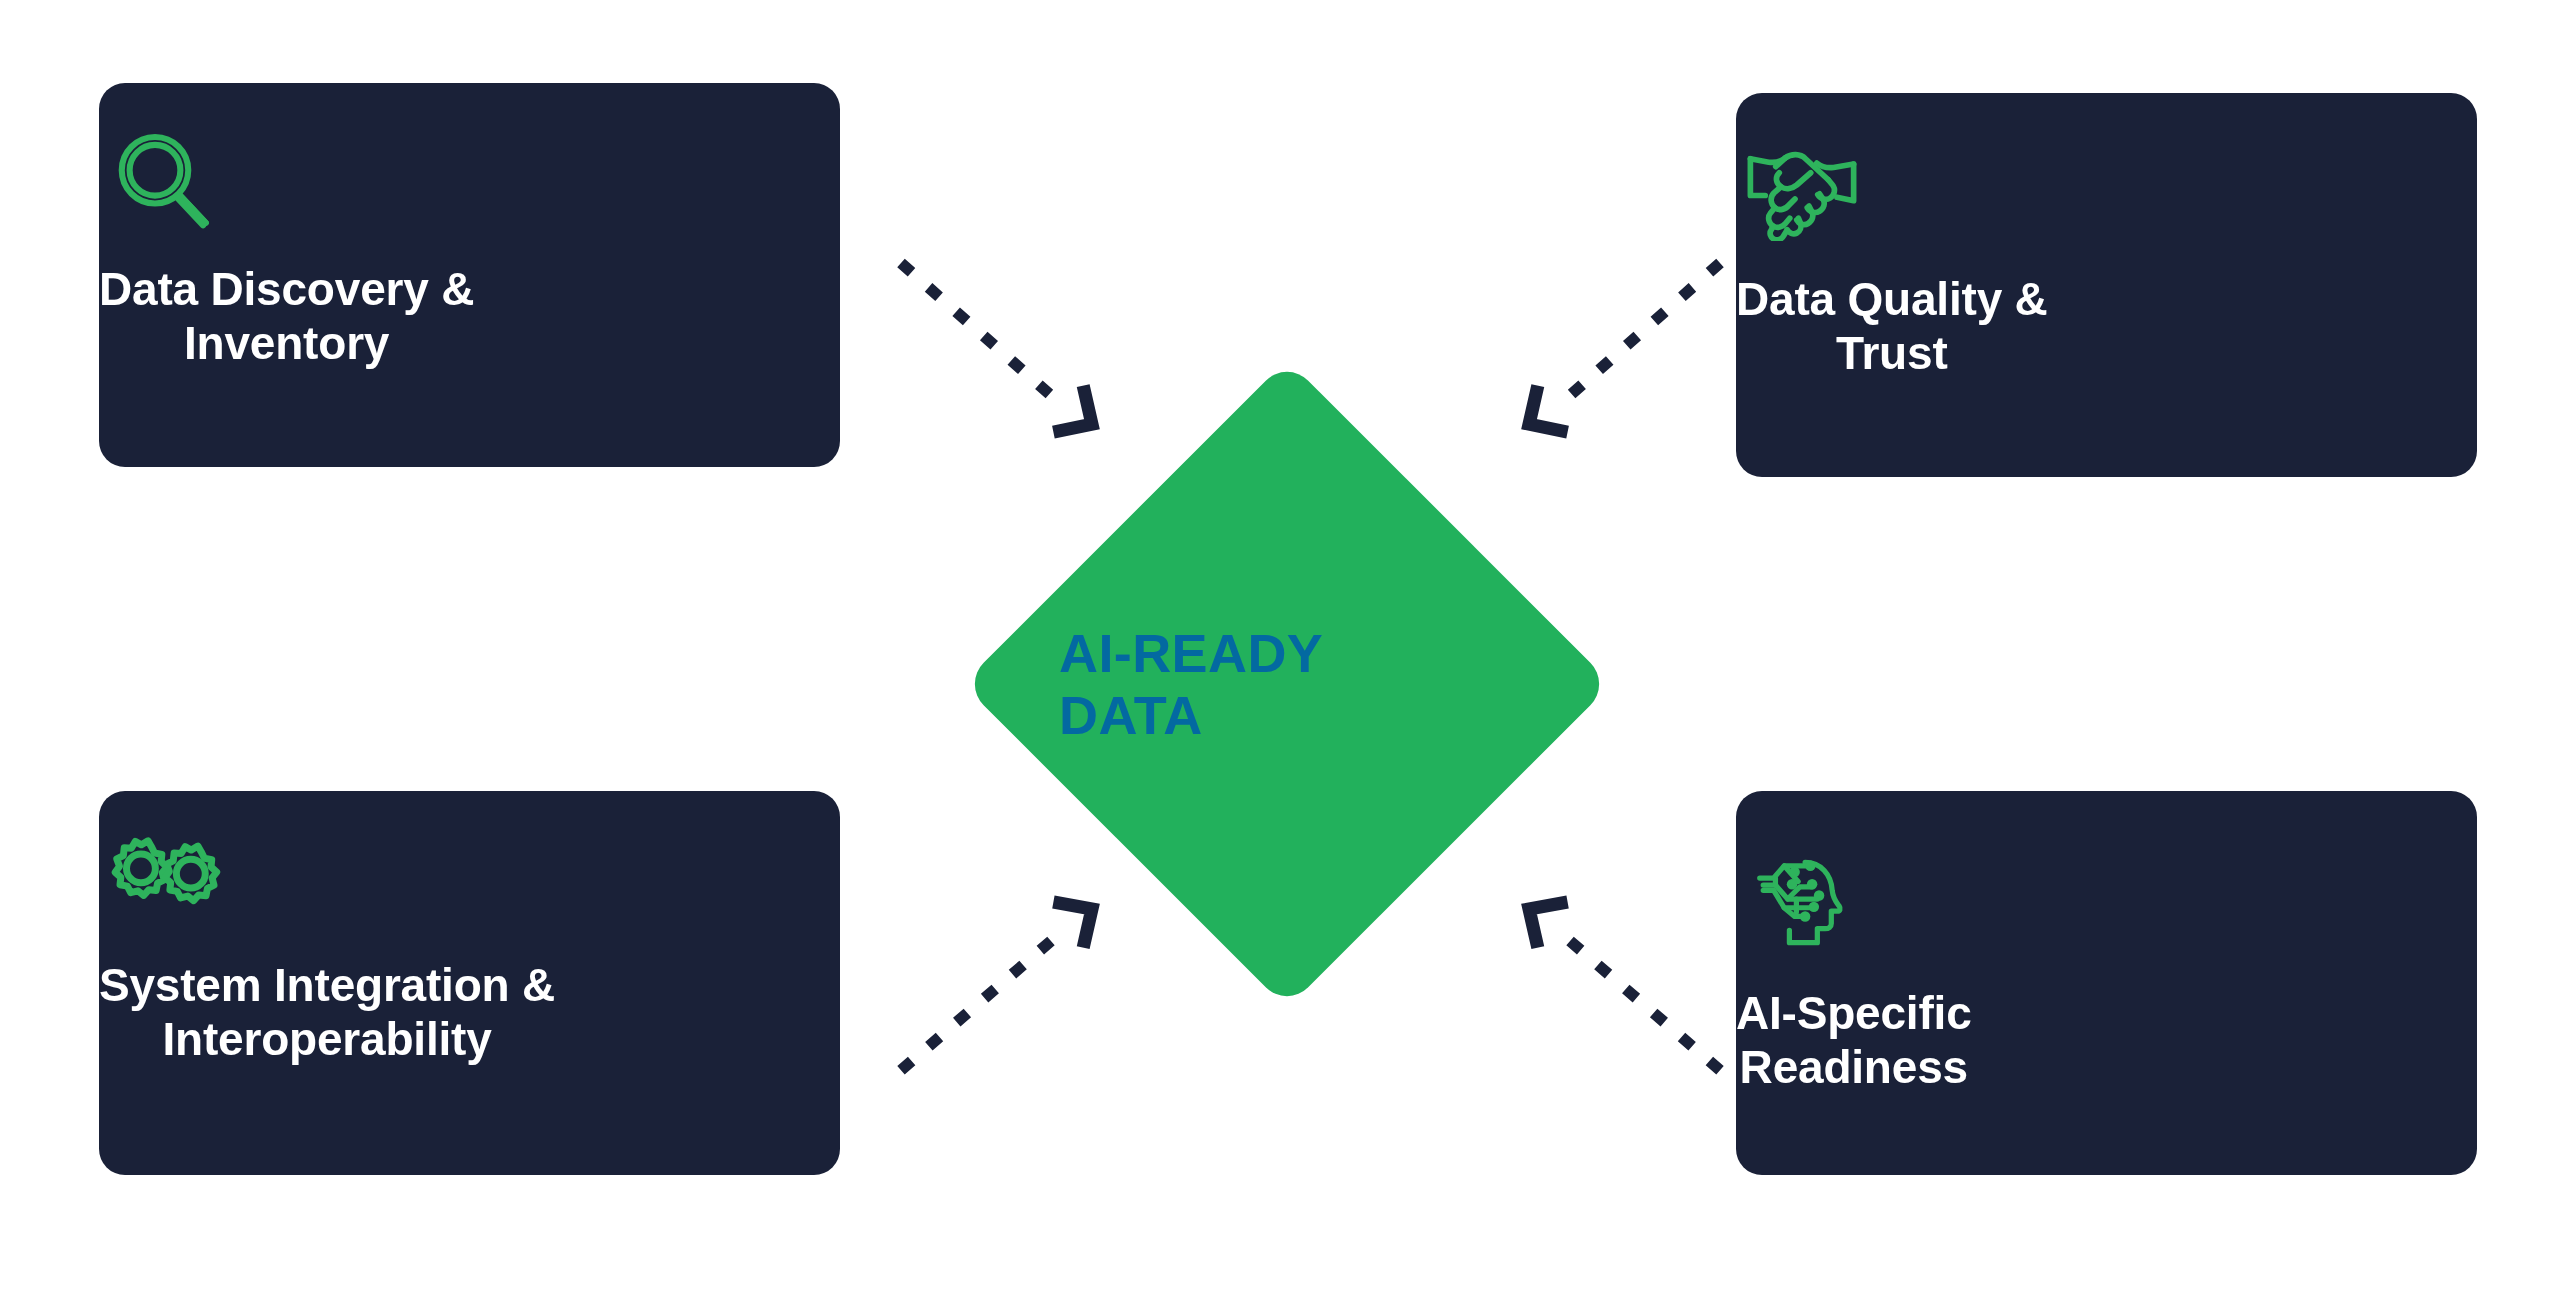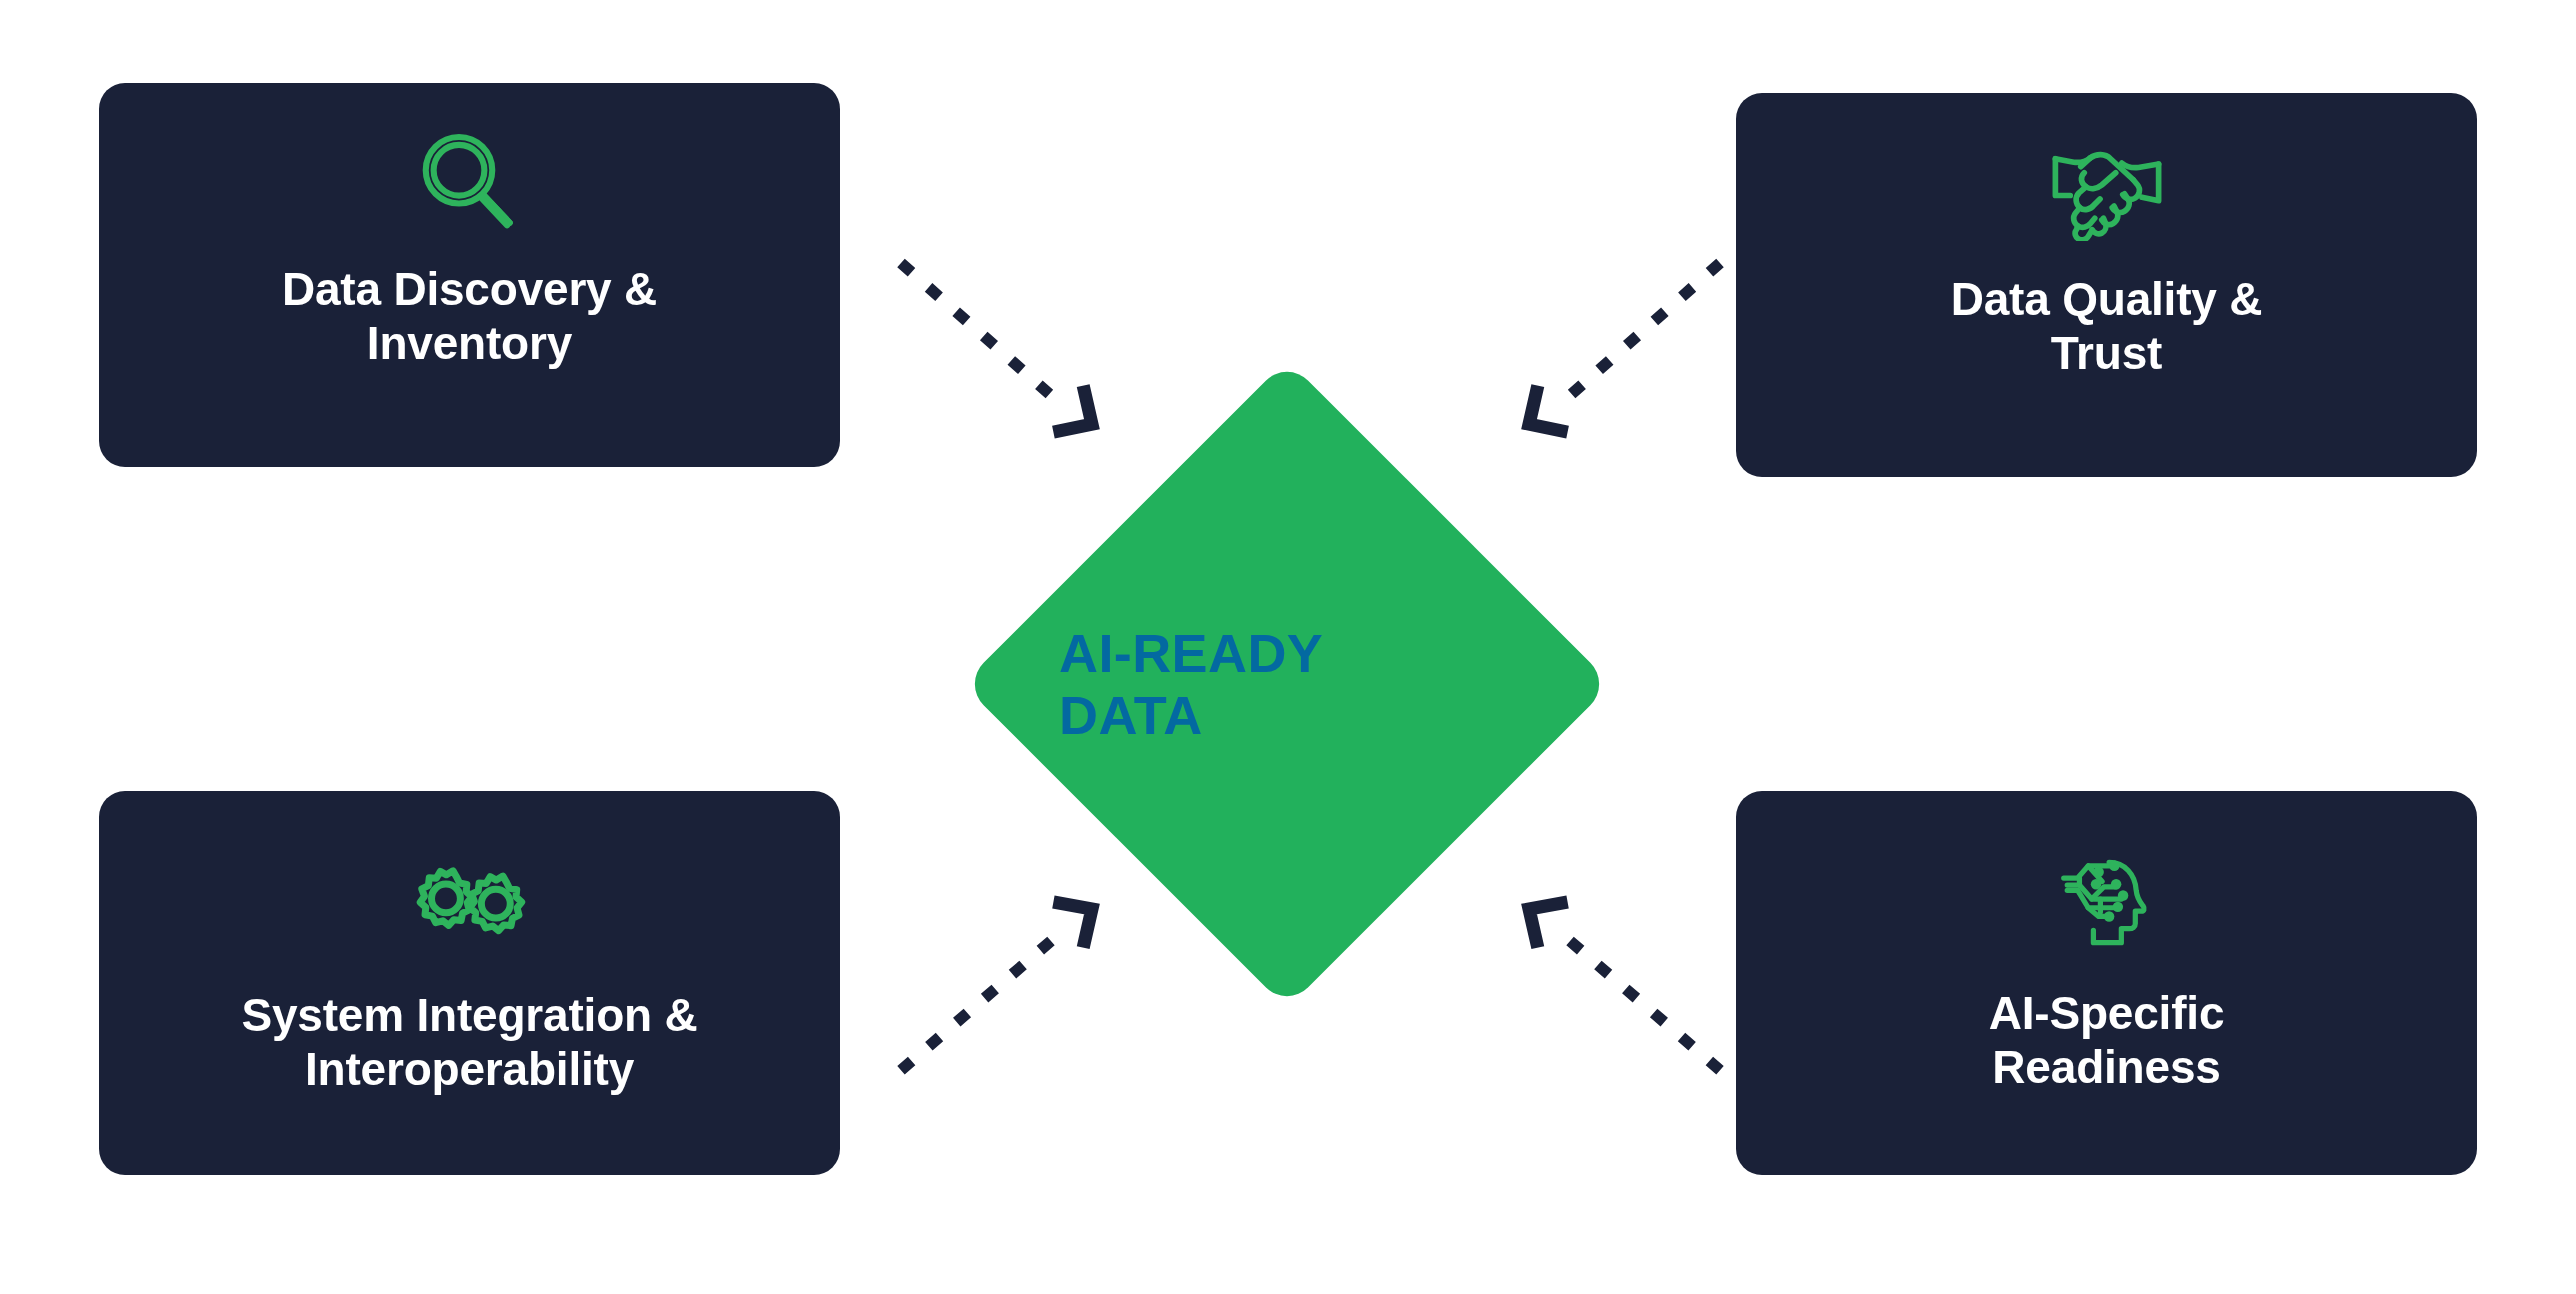--- a/index.html
+++ b/index.html
@@ -24,26 +24,26 @@
 
   
   .card {
     position: absolute;
     width: 741px;
     height: 384px;
     background: #1a2138;
     border-radius: 26px;
     display: flex;
     flex-direction: column;
-    align-items: center;
+    align-items: flex-start;
     box-sizing: border-box;
   }
   .card-tl { left: 99px; top: 83px;  justify-content: flex-start; padding-top: 42px; }
   .card-tr { left: 1736px; top: 83px; justify-content: flex-start; padding-top: 42px; margin-top: 10px; }
-  .card-bl { left: 99px; top: 791px;  justify-content: flex-start; padding-top: 60px; }
+  .card-bl { left: 99px; top: 791px;  justify-content: flex-start; padding-top: 30px; }
   .card-br { left: 1736px; top: 791px; justify-content: flex-start; padding-top: 58px; }
 
   .card-icon {
     width: 132px;
     height: 114px;
     display: flex;
     align-items: center;
     justify-content: center;
     margin-bottom: 23px;
   }

